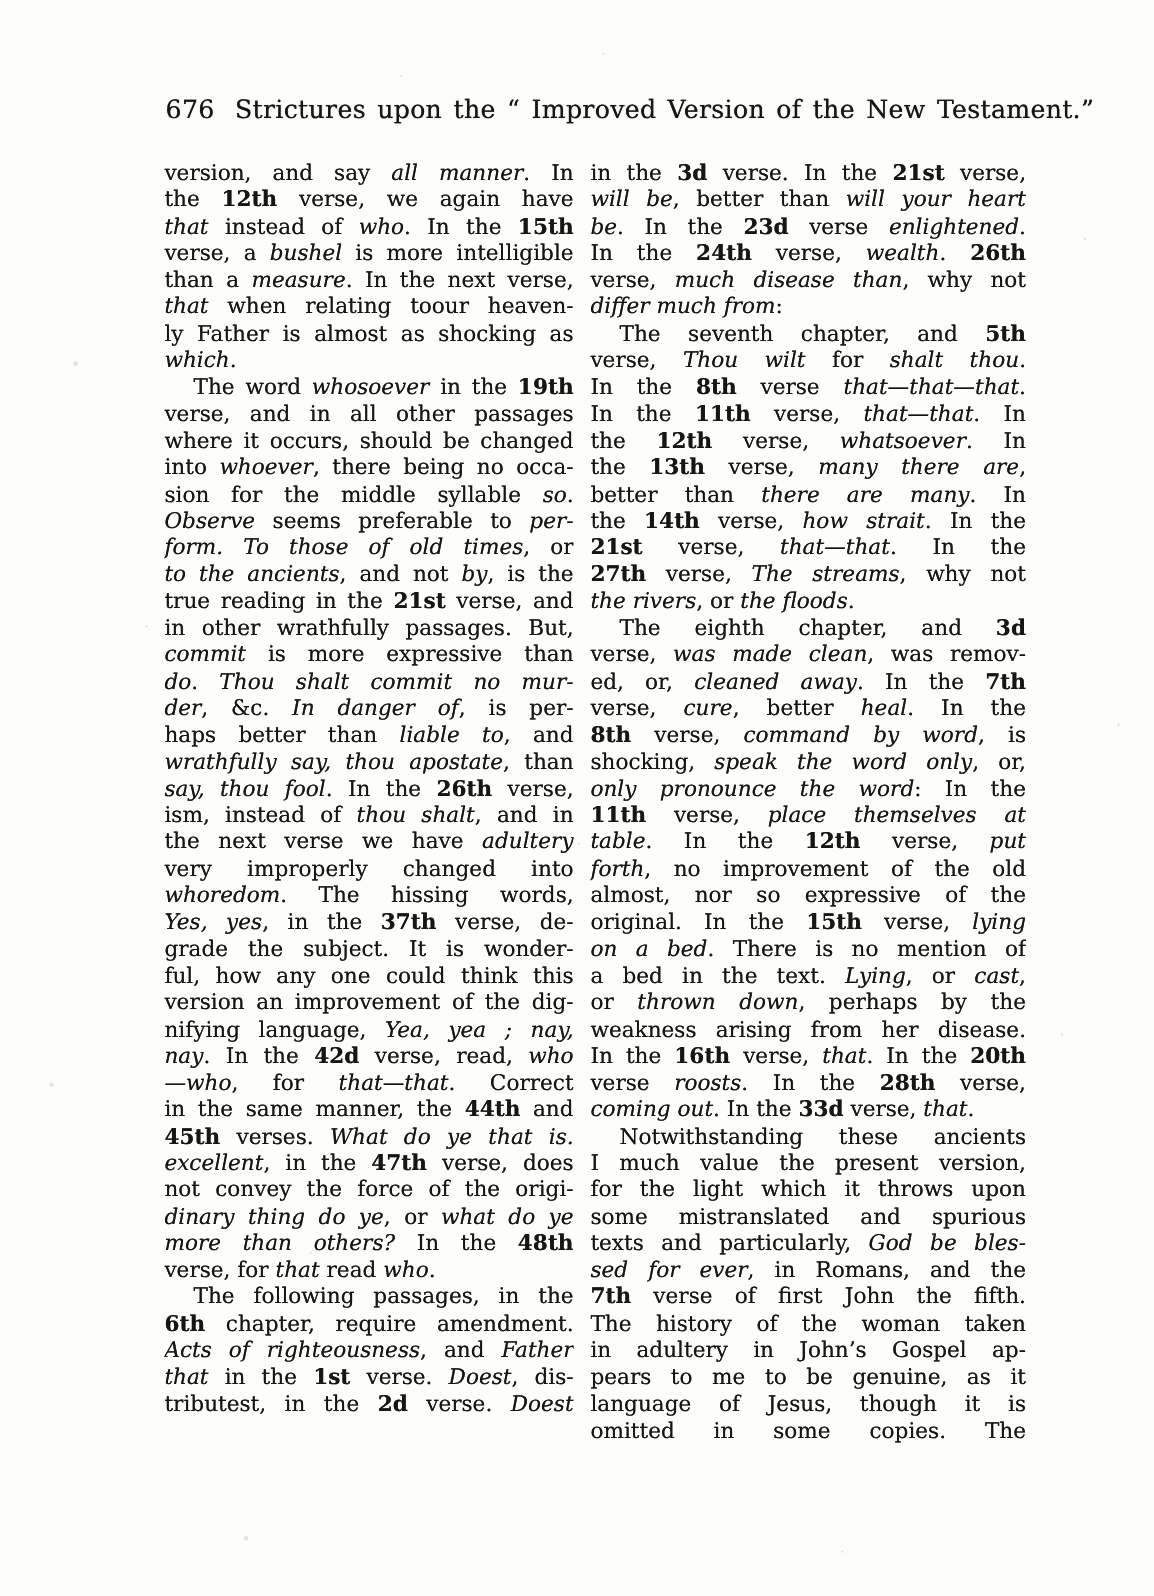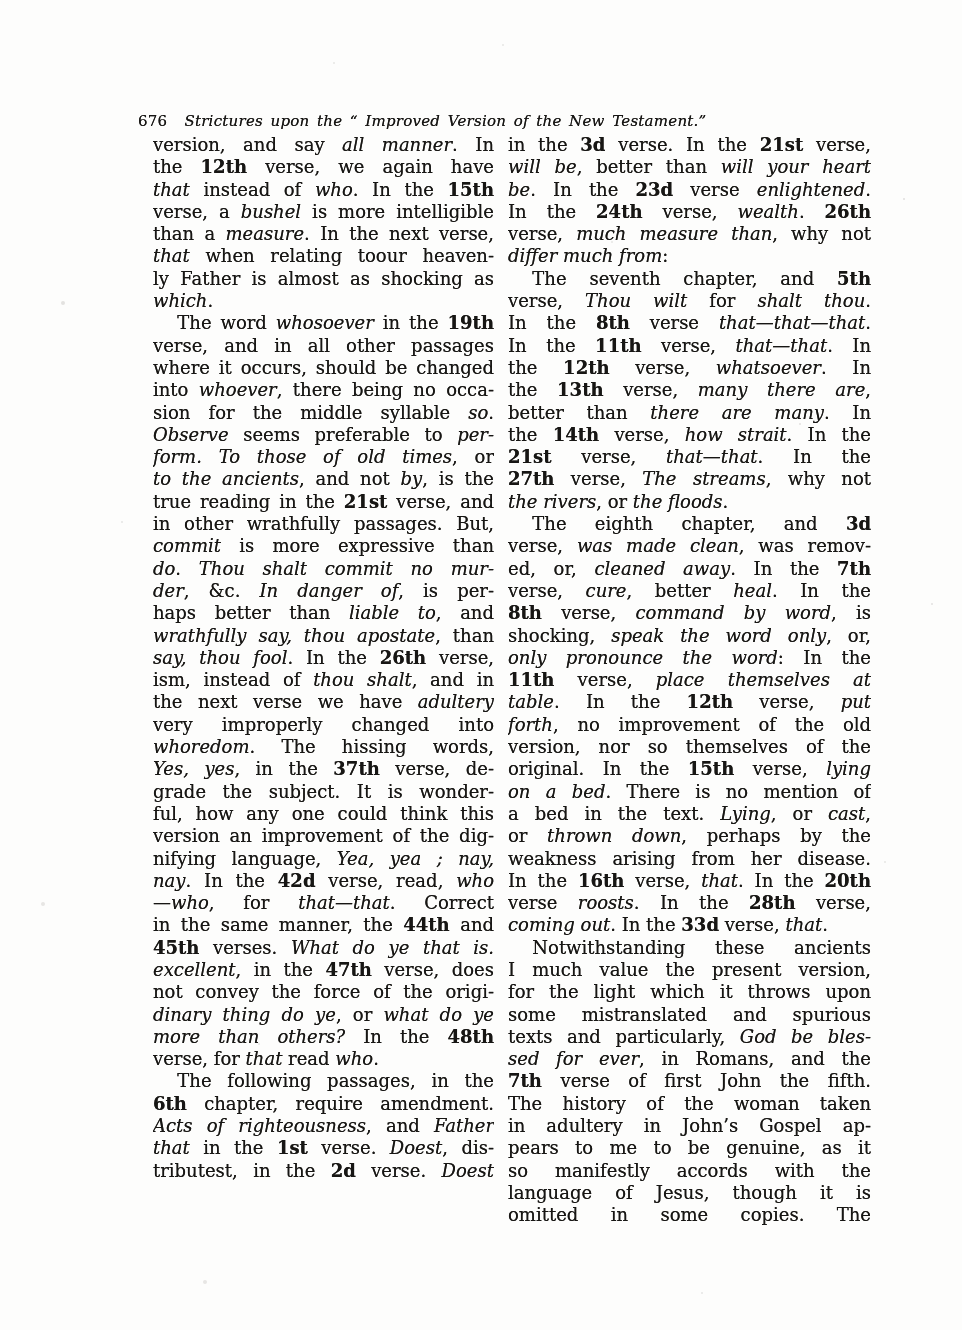--- a/index.html
+++ b/index.html
@@ -5,29 +5,29 @@
   html,body{margin:0;padding:0;background:#ffffff;}
   .page{
     position:relative;
     width:962px;height:1330px;
     background:#fdfdfc;
     overflow:hidden;
     color:#171614;
     font-family:"DejaVu Serif", serif;
   }
   .header{
-    position:absolute;left:138px;top:112px;width:714px;
+    position:absolute;left:138px;top:79px;width:714px;
     display:flex;align-items:center;white-space:nowrap;
-    font-size:15px;letter-spacing:.25px;word-spacing:2.5px;
+    font-size:21px;letter-spacing:.25px;word-spacing:2.5px;
     text-shadow:0 0 .6px rgba(20,18,15,.85);
   }
   .pagenum{margin-right:17px;font-style:normal;}
-  .headtitle{font-style:italic;}
+  .headtitle{}
   .columns{
-    position:absolute;left:153px;top:134px;
+    position:absolute;left:137px;top:134px;
     display:flex;gap:14px;
   }
   .col{font-size:18px;line-height:22.3px;}
   .col-left{width:341px;}
   .col-right{width:363px;}
   .line{
     text-align:justify;
     text-align-last:justify;
     max-height:22.3px;overflow:hidden;
     text-shadow:0 0 .5px rgba(25,22,18,.8);
@@ -113,21 +113,21 @@
         <div class="line"><b>6th</b><span> chapter, require amendment.</span></div>
         <div class="line"><i>Acts of righteousness</i><span>, and </span><i>Father</i></div>
         <div class="line"><i>that</i><span> in the </span><b>1st</b><span> verse.  </span><i>Doest</i><span>, dis-</span></div>
         <div class="line"><span>tributest, in the </span><b>2d</b><span> verse.  </span><i>Doest</i></div>
       </div>
     <div class="col col-right">
         <div class="line"><span>in the </span><b>3d</b><span> verse.  In the </span><b>21st</b><span> verse,</span></div>
         <div class="line"><i>will be</i><span>, better than </span><i>will your heart</i></div>
         <div class="line"><i>be</i><span>.  In the </span><b>23d</b><span> verse </span><i>enlightened</i><span>.</span></div>
         <div class="line"><span>In the </span><b>24th</b><span> verse, </span><i>wealth</i><span>.  </span><b>26th</b></div>
-        <div class="line"><span>verse, </span><i>much measure than</i><span>, why not</span></div>
+        <div class="line"><span>verse, </span><i>much disease than</i><span>, why not</span></div>
         <div class="line end"><i>differ much from</i><span>:</span></div>
         <div class="line indent"><span>The seventh chapter, and </span><b>5th</b></div>
         <div class="line"><span>verse, </span><i>Thou wilt</i><span> for </span><i>shalt thou</i><span>.</span></div>
         <div class="line"><span>In the </span><b>8th</b><span> verse </span><i>that—that—that</i><span>.</span></div>
         <div class="line"><span>In the </span><b>11th</b><span> verse, </span><i>that—that</i><span>.  In</span></div>
         <div class="line"><span>the </span><b>12th</b><span> verse, </span><i>whatsoever</i><span>.  In</span></div>
         <div class="line"><span>the </span><b>13th</b><span> verse, </span><i>many there are</i><span>,</span></div>
         <div class="line"><span>better than </span><i>there are many</i><span>.  In</span></div>
         <div class="line"><span>the </span><b>14th</b><span> verse, </span><i>how strait</i><span>.  In the</span></div>
         <div class="line"><b>21st</b><span> verse, </span><i>that—that</i><span>.  In the</span></div>
@@ -136,38 +136,37 @@
         <div class="line indent"><span>The eighth chapter, and </span><b>3d</b></div>
         <div class="line"><span>verse, </span><i>was made clean</i><span>, was remov-</span></div>
         <div class="line"><span>ed, or, </span><i>cleaned away</i><span>.  In the </span><b>7th</b></div>
         <div class="line"><span>verse, </span><i>cure</i><span>, better </span><i>heal</i><span>.  In the</span></div>
         <div class="line"><b>8th</b><span> verse, </span><i>command by word</i><span>, is</span></div>
         <div class="line"><span>shocking, </span><i>speak the word only</i><span>, or,</span></div>
         <div class="line"><i>only pronounce the word</i><span>:  In the</span></div>
         <div class="line"><b>11th</b><span> verse, </span><i>place themselves at</i></div>
         <div class="line"><i>table</i><span>.  In the </span><b>12th</b><span> verse, </span><i>put</i></div>
         <div class="line"><i>forth</i><span>, no improvement of the old</span></div>
-        <div class="line"><span>version, nor so themselves of the</span></div>
+        <div class="line"><span>almost, nor so expressive of the</span></div>
         <div class="line"><span>original.  In the </span><b>15th</b><span> verse, </span><i>lying</i></div>
         <div class="line"><i>on a bed</i><span>.  There is no mention of</span></div>
         <div class="line"><span>a bed in the text.  </span><i>Lying</i><span>, or </span><i>cast</i><span>,</span></div>
         <div class="line"><span>or </span><i>thrown down</i><span>, perhaps by the</span></div>
         <div class="line"><span>weakness arising from her disease.</span></div>
         <div class="line"><span>In the </span><b>16th</b><span> verse, </span><i>that</i><span>.  In the </span><b>20th</b></div>
         <div class="line"><span>verse </span><i>roosts</i><span>.  In the </span><b>28th</b><span> verse,</span></div>
         <div class="line end"><i>coming out</i><span>.  In the </span><b>33d</b><span> verse, </span><i>that</i><span>.</span></div>
         <div class="line indent"><span>Notwithstanding these ancients</span></div>
         <div class="line"><span>I much value the present version,</span></div>
         <div class="line"><span>for the light which it throws upon</span></div>
         <div class="line"><span>some mistranslated and spurious</span></div>
         <div class="line"><span>texts and particularly, </span><i>God be bles-</i></div>
         <div class="line"><i>sed for ever</i><span>, in Romans, and the</span></div>
         <div class="line"><b>7th</b><span> verse of first John the fifth.</span></div>
         <div class="line"><span>The history of the woman taken</span></div>
         <div class="line"><span>in adultery in John’s Gospel ap-</span></div>
         <div class="line"><span>pears to me to be genuine, as it</span></div>
-        <div class="line"><span>so manifestly accords with the</span></div>
         <div class="line"><span>language of Jesus, though it is</span></div>
         <div class="line"><span>omitted in some copies.  The</span></div>
       </div>
   </div>
   <div class="specks"></div>
 </div>
 
 </body></html>

